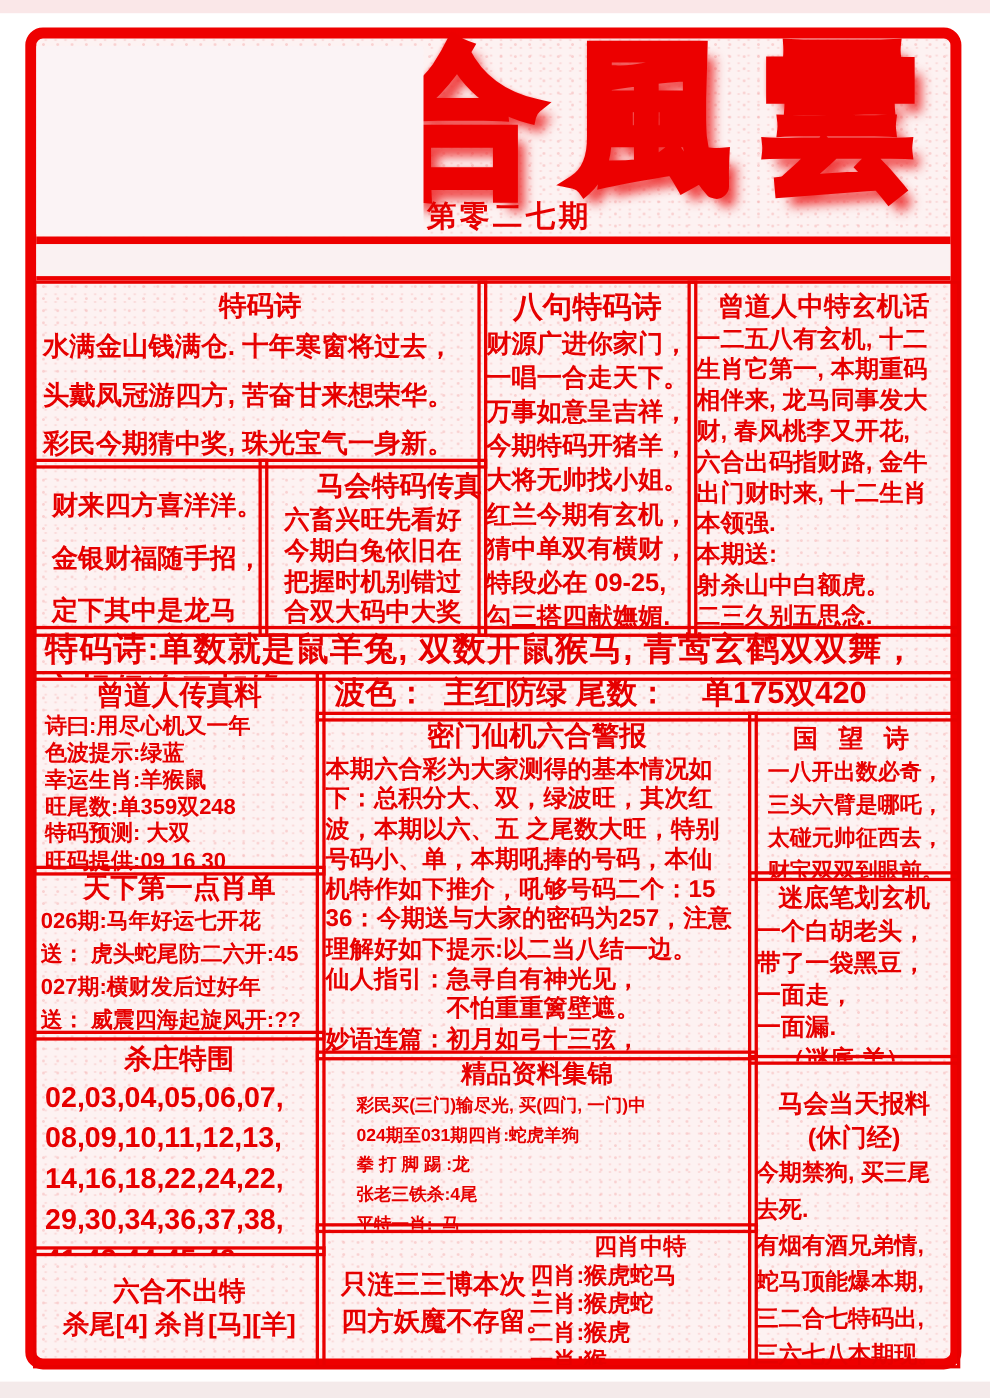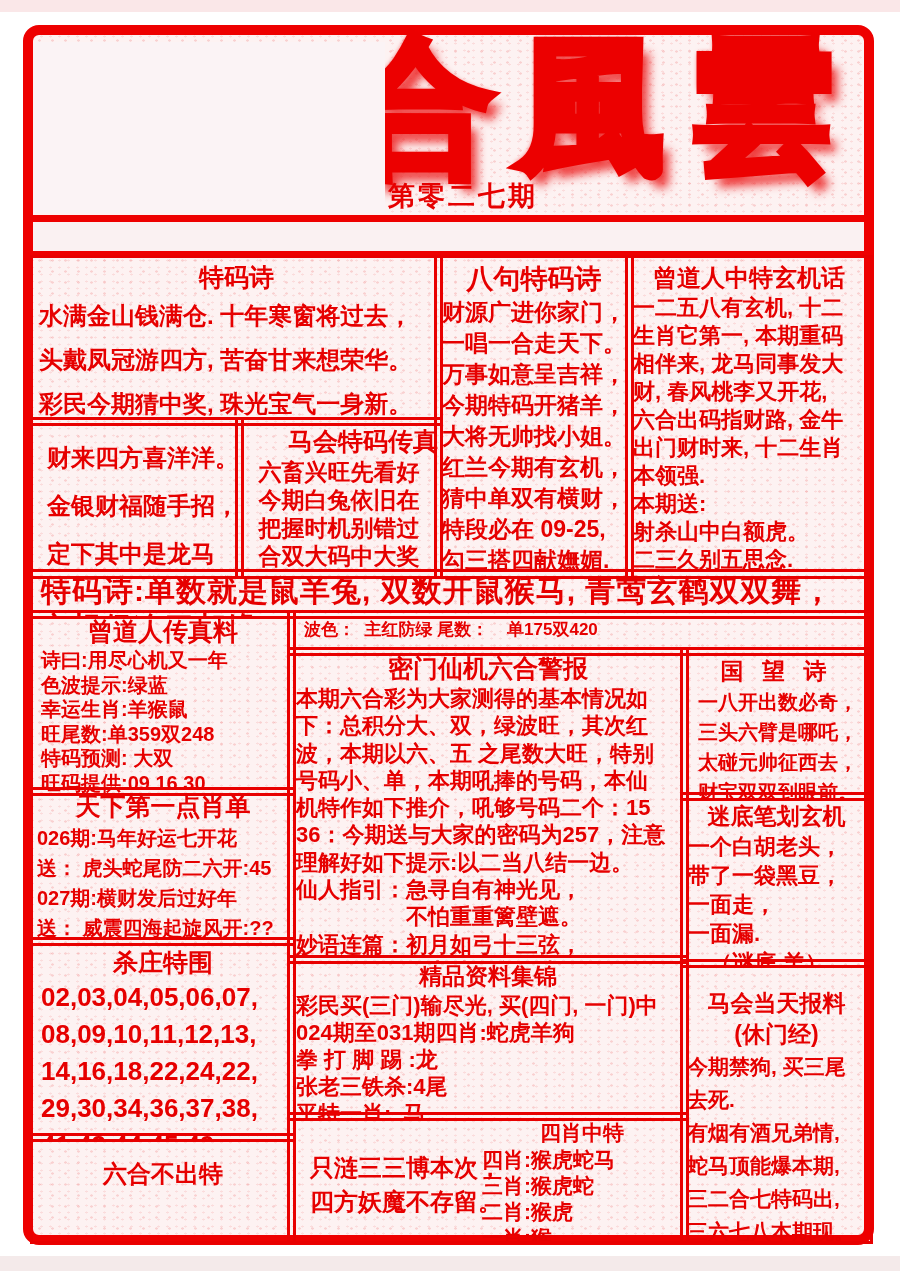--- a/index.html
+++ b/index.html
@@ -32,21 +32,21 @@
   .band-bot{position:absolute;left:33px;top:251px;width:831px;height:4px;background:#ee0000;z-index:3;}
   .box{position:absolute;border:3px solid #e80000;overflow:hidden;z-index:5;}
   .bt{text-align:center;}
   .lines{white-space:pre-wrap;}
 
   .tema{left:30px;top:255px;width:407px;height:165px;}
   .tema .bt{font-size:25px;margin-top:3px;}
   .tema .lines{font-size:24px;line-height:44px;padding:0 6px;}
 
   .caifu{left:30px;top:417px;width:208px;height:156px;}
-  .caifu .lines{font-size:24px;line-height:48px;padding:16px 0 0 14px;font-family:Liberation Mono, monospace;}
+  .caifu .lines{font-size:24px;line-height:48px;padding:16px 0 0 14px;}
 
   .mchuanzhen{left:235px;top:417px;width:202px;height:156px;}
   .mchuanzhen .bt{font-size:25px;margin-top:5px;margin-left:48px;}
   .mchuanzhen .lines{font-size:23px;line-height:28px;text-align:center;}
 
   .baju{left:434px;top:255px;width:194px;height:318px;}
   .baju .bt{font-size:27px;margin-top:3px;}
   .baju .lines{font-size:23px;line-height:31px;padding-left:5px;}
 
   .xuanji{left:625px;top:255px;width:242px;height:318px;}
@@ -66,29 +66,29 @@
 
   .shazhuang{left:30px;top:937px;width:260px;height:199px;}
   .shazhuang .bt{font-size:25px;margin-top:6px;text-align:center;}
   .shazhuang .lines{font-size:26px;line-height:37px;padding-left:8px;}
 
   .buchute{left:30px;top:1133px;width:260px;height:105px;}
   .buchute .bt{font-size:24px;margin-top:22px;}
   .buchute .lines{font-size:24px;text-align:center;line-height:30px;}
 
   .bose{left:287px;top:610px;width:580px;height:40px;}
-  .bose .lines{font-size:17px;line-height:34px;padding-left:14px;}
+  .bose .lines{font-size:28px;line-height:34px;padding-left:14px;}
 
   .mimen{left:287px;top:647px;width:396px;height:311px;}
   .mimen .bt{font-size:25px;margin-top:2px;}
   .mimen .lines{font-size:22px;line-height:27.3px;padding:0 6px;}
 
   .jingpin{left:287px;top:955px;width:396px;height:160px;}
   .jingpin .bt{font-size:23px;margin-top:3px;}
-  .jingpin .lines{font-size:22px;line-height:27px;padding-left:6px;}
+  .jingpin .lines{font-size:16px;line-height:27px;padding-left:6px;margin-left:28px;}
 
   .botmid{left:287px;top:1112px;width:396px;height:126px;}
   .botmid .poem{position:absolute;left:20px;top:36px;font-size:24px;line-height:34px;white-space:pre-wrap;}
   .botmid .sixiao{position:absolute;left:192px;top:4px;width:200px;}
   .botmid .sixiao .bt{font-size:21px;}
   .botmid .sixiao .lines{font-size:21px;line-height:26px;}
 
   .guowang{left:680px;top:647px;width:187px;height:148px;}
   .guowang .bt{font-size:23px;margin-top:6px;letter-spacing:6px;}
   .guowang .lines{font-size:20px;line-height:30px;padding-left:15px;}
@@ -191,20 +191,21 @@
     <div class="bt">杀庄特围</div>
     <div class="lines">02,03,04,05,06,07,
 08,09,10,11,12,13,
 14,16,18,22,24,22,
 29,30,34,36,37,38,
 41,43,44,45,49,</div>
   </div>
 
   <div class="box buchute">
     <div class="bt">六合不出特</div>
+    <div class="lines">杀尾[4] 杀肖[马][羊]</div>
   </div>
 
   <div class="box bose">
     <div class="lines">波色：  主红防绿 尾数：    单175双420</div>
   </div>
 
   <div class="box mimen">
     <div class="bt">密门仙机六合警报</div>
     <div class="lines">本期六合彩为大家测得的基本情况如
 下：总积分大、双，绿波旺，其次红

